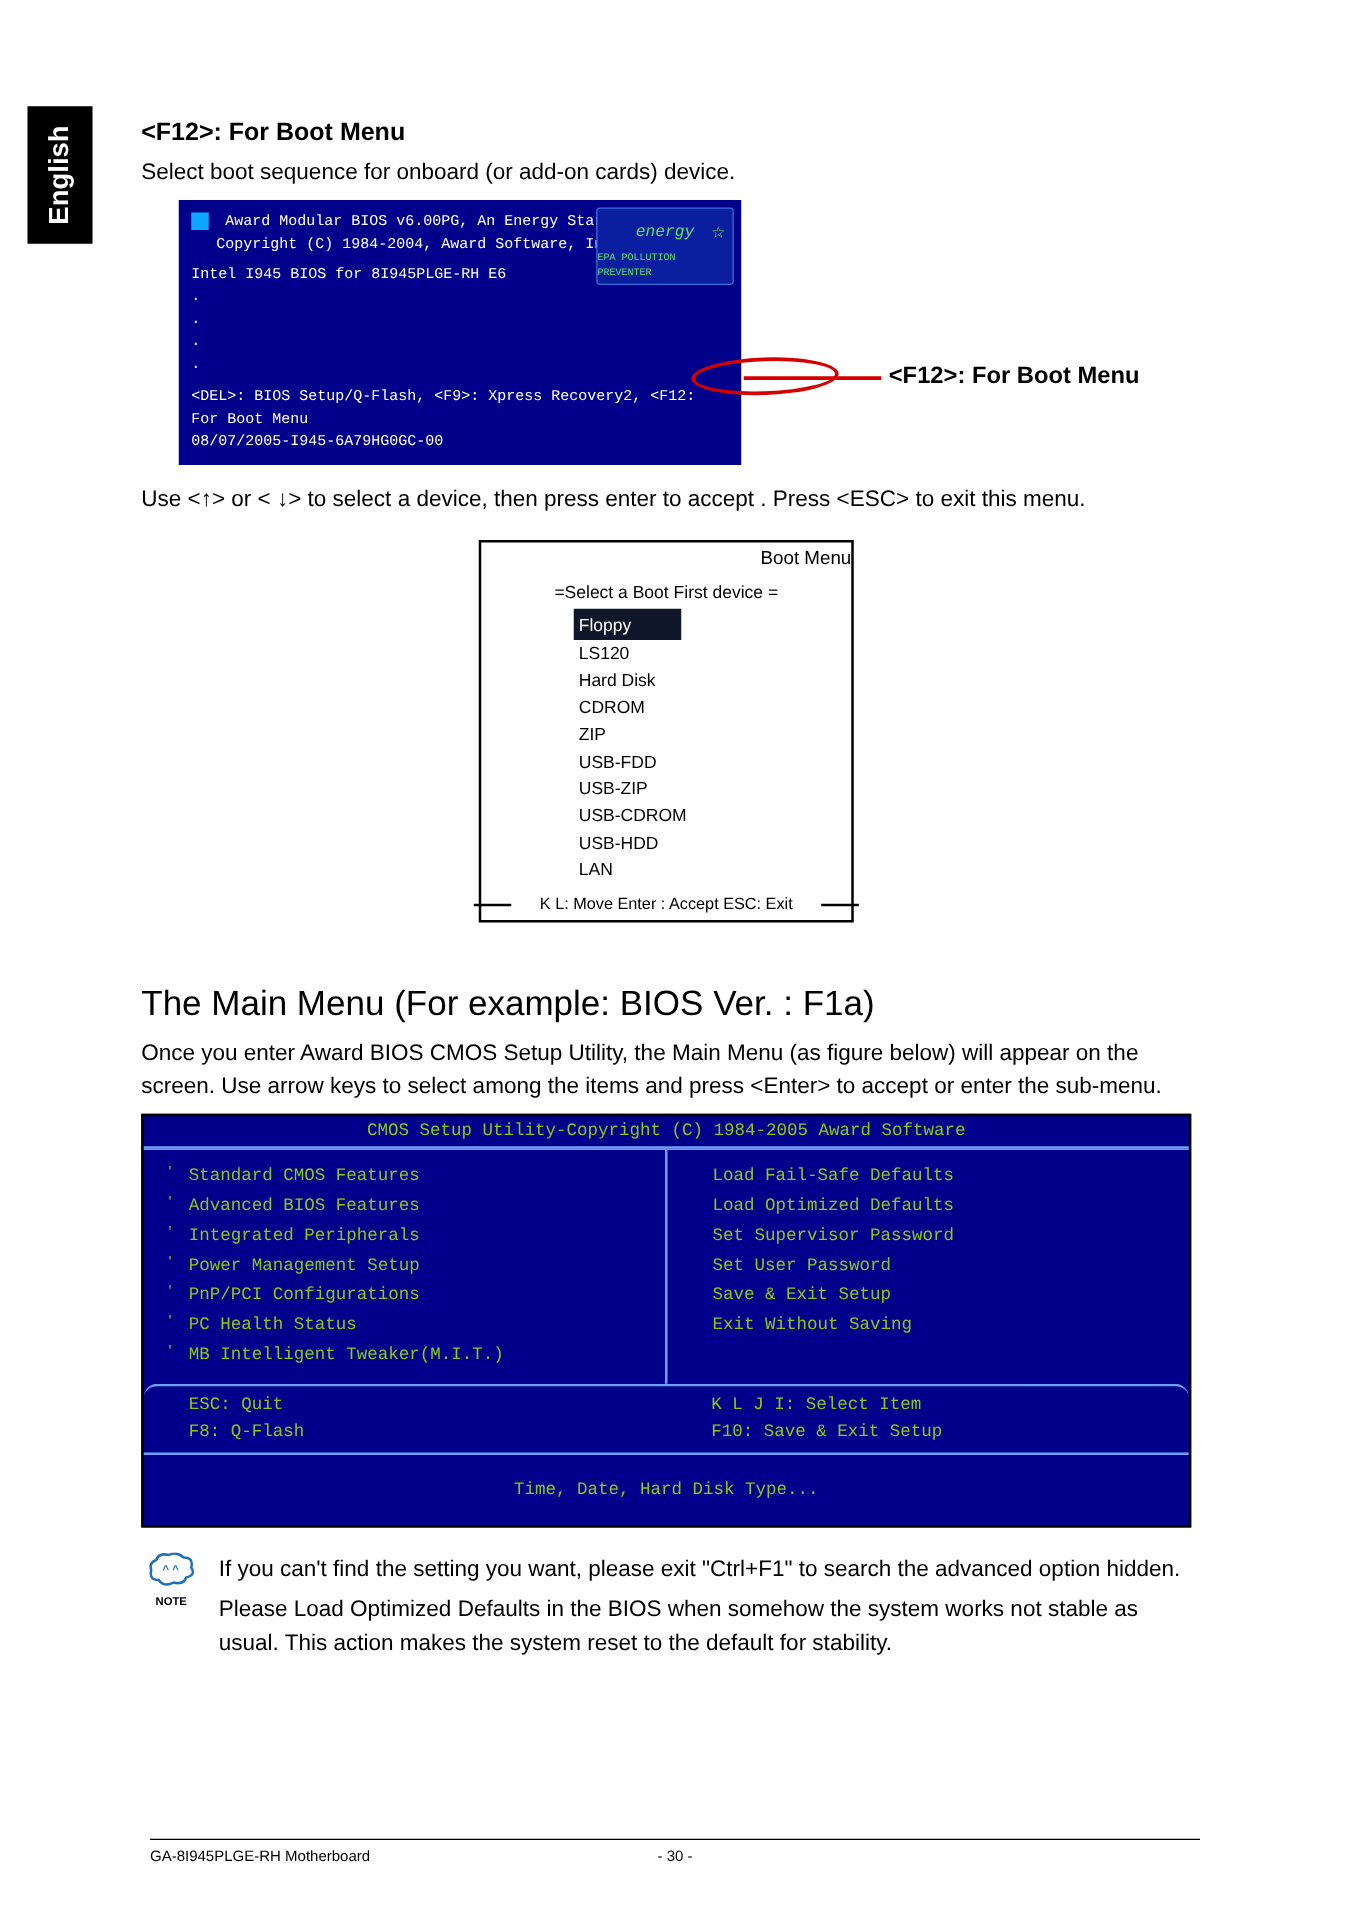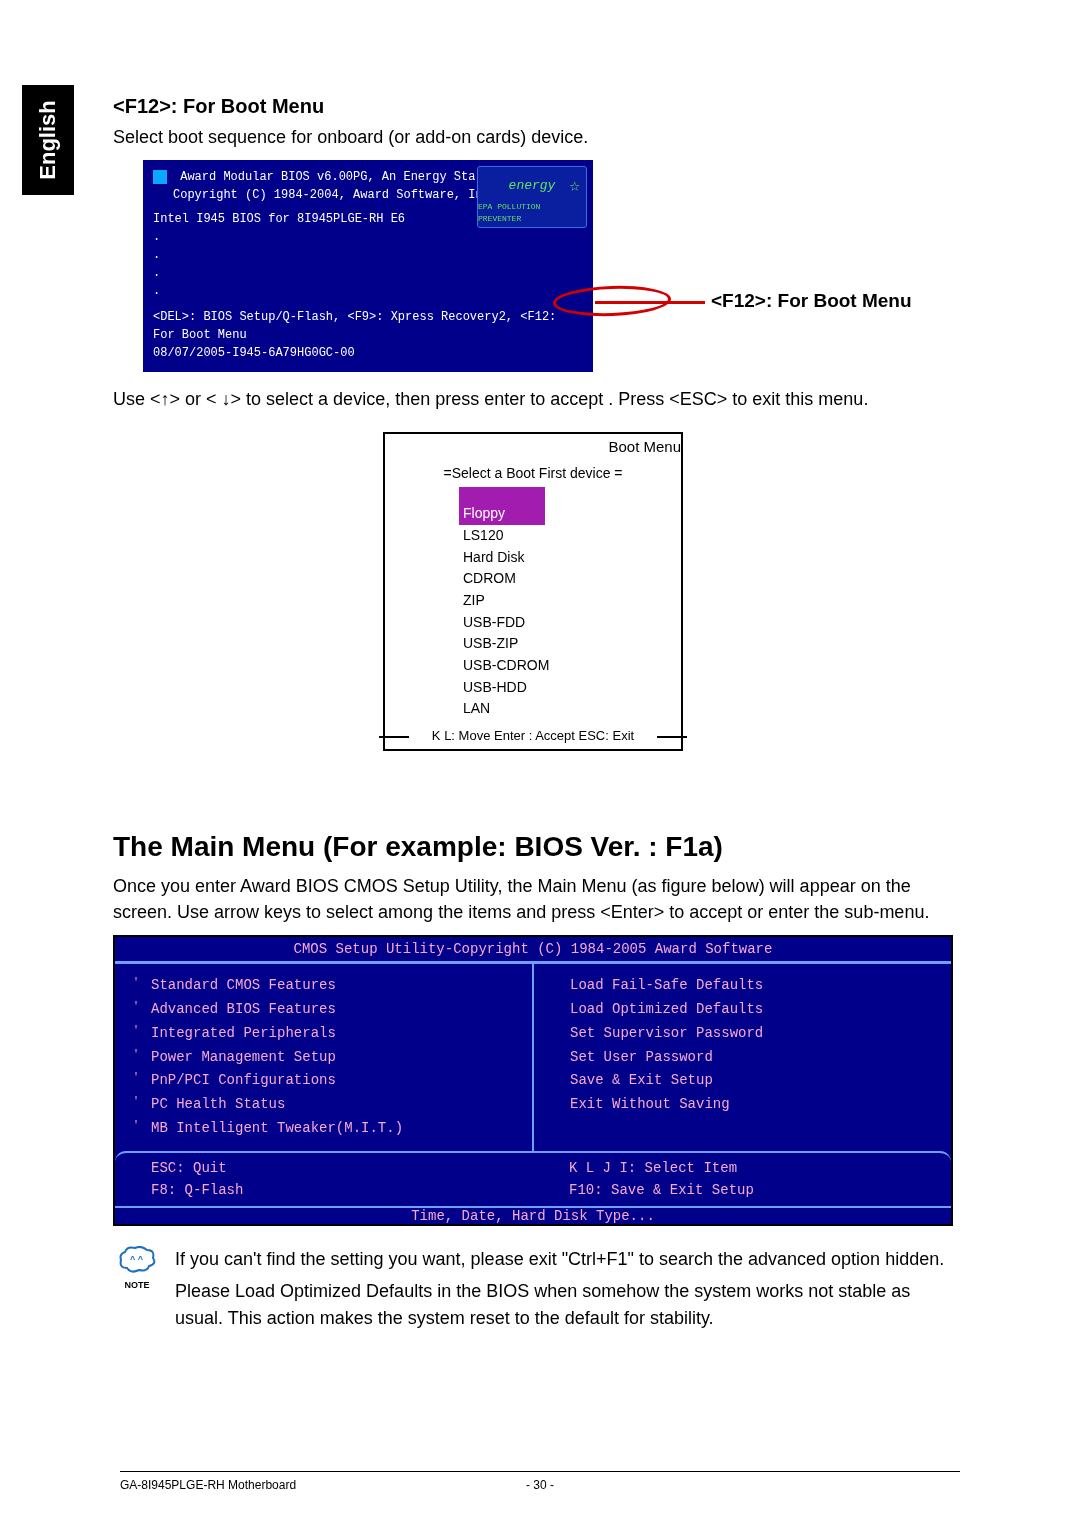--- a/index.html
+++ b/index.html
@@ -121,24 +121,24 @@
     text-align: center;
     font-size: 14px;
     padding: 8px 0 6px 0;
   }
   .bootmenu-list {
     padding: 0 0 6px 78px;
     font-size: 14px;
     line-height: 1.55;
   }
   .bootmenu-sel {
-    background: #a21caf;
+    background: #0f172a;
     color:#fff;
     display:inline-block;
-    padding: 16px 40px 0 4px;
+    padding: 3px 40px 0 4px;
     margin-left:-4px;
   }
   .bootmenu-footer {
     text-align:center;
     font-size:13px;
     position:relative;
     padding: 2px 0;
   }
   .bootmenu-footer::before,
   .bootmenu-footer::after {
@@ -147,28 +147,28 @@
     top:50%;
     width:30px;
     height:2px;
     background:#000;
   }
   .bootmenu-footer::before { left:-6px; }
   .bootmenu-footer::after { right:-6px; }
 
   .main-heading {
     font-size: 28px;
-    font-weight: bold;
-    margin-top: 80px;
+    font-weight: normal;
+    margin-top: 49px;
     margin-bottom: 10px;
   }
   .cmos-box {
     border: 2px solid #000;
     background: #00008B;
-    color:#f9a8d4;
+    color:#84cc16;
     font-family: "Courier New", Courier, monospace;
     font-size: 14px;
     margin-top: 8px;
   }
   .cmos-titlebar {
     text-align:center;
     padding: 4px;
     border-bottom: 2px solid #6fa0ff;
     font-size:14px;
   }
@@ -193,21 +193,21 @@
     border-top:2px solid #6fa0ff;
     border-radius:11px;
   }
   .cmos-keys > div {
     flex:1;
     padding: 4px 20px 4px 36px;
     line-height:1.6;
   }
   .cmos-hint {
     text-align:center;
-    padding:0;
+    padding:20px;
     border-top:2px solid #6fa0ff;
   }
   .note-row {
     display:flex;
     margin-top:20px;
     gap: 14px;
   }
   .note-icon {
     width:48px;
     flex-shrink:0;

